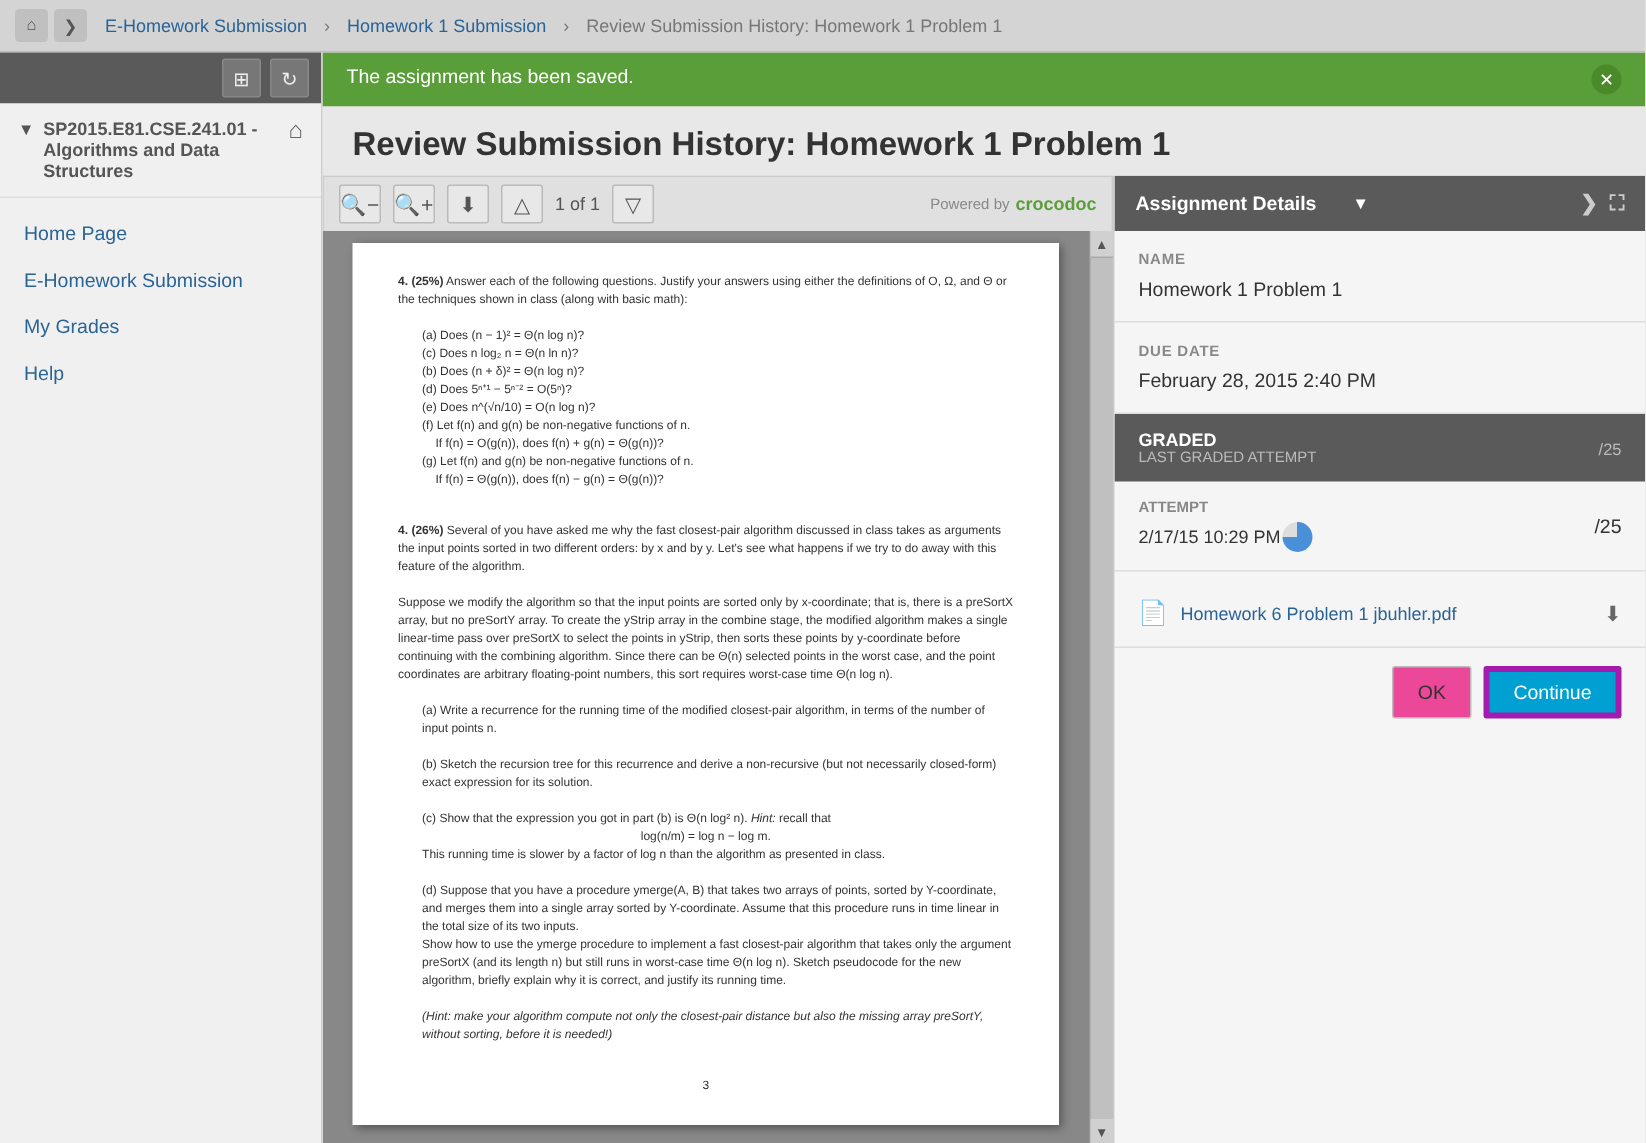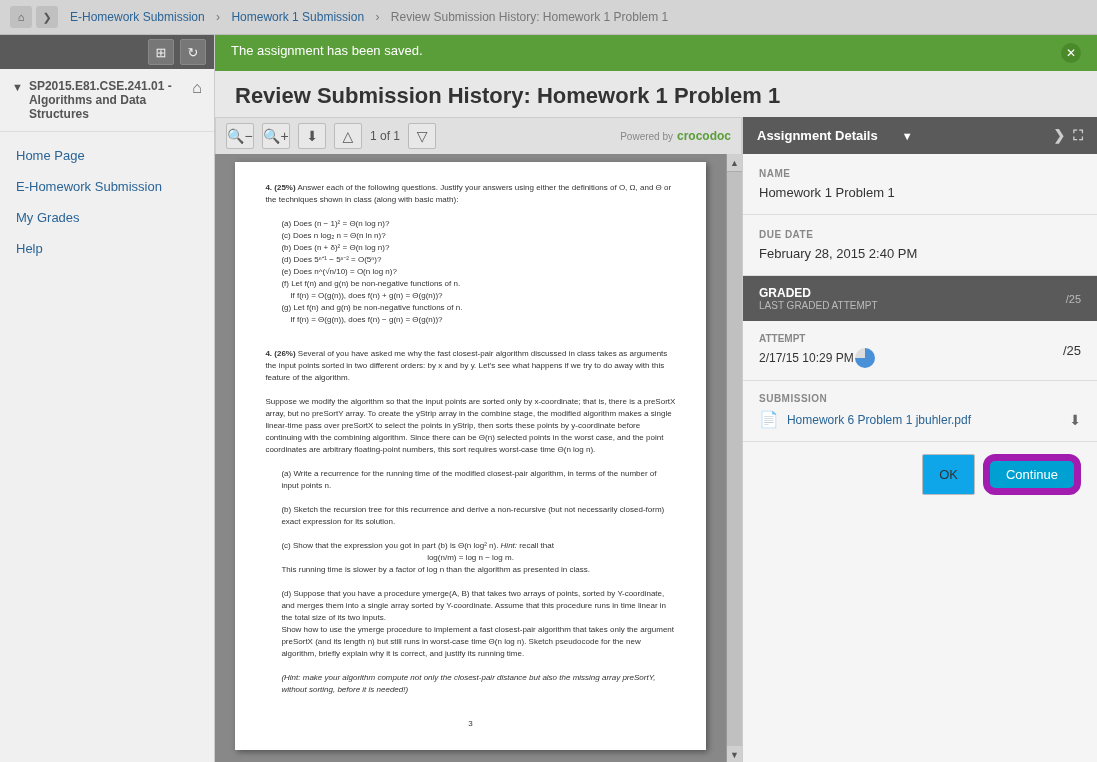--- a/index.html
+++ b/index.html
@@ -240,34 +240,34 @@
     .file-icon { color: #5a9e3a; font-size: 16px; }
     .file-link { color: #2a6496; font-size: 12px; text-decoration: none; cursor: pointer; flex: 1; }
     .file-download { color: #666; font-size: 14px; cursor: pointer; }
     .panel-actions {
       padding: 12px 16px;
       display: flex;
       justify-content: flex-end;
       gap: 8px;
     }
     .btn-ok {
-      background: #0ea5e9;
+      background: #ec4899;
       border: 1px solid #bbb;
       color: #333;
       padding: 6px 16px;
       border-radius: 2px;
       cursor: pointer;
       font-size: 13px;
     }
     .btn-continue {
       background: #00a0d2;
-      border: 7px solid #a21caf;
+      border: 4px solid #a21caf;
       color: white;
       padding: 6px 16px;
-      border-radius: 12px;
+      border-radius: 2px;
       cursor: pointer;
       font-size: 13px;
     }
 
     .pdf-content-text { font-size: 8px; line-height: 1.5; }
     .pdf-problem { margin-bottom: 10px; }
   </style>
 </head>
 <body>
 
@@ -420,21 +420,20 @@
               <div class="attempt-label">ATTEMPT</div>
               <div class="attempt-info">
                 <span class="attempt-date">2/17/15 10:29 PM</span>
                 <div class="attempt-icon"></div>
               </div>
             </div>
             <div class="attempt-score">/25</div>
           </div>
 
           <div class="submission-section">
-            <div class="panel-label">SUBMISSION</div>
             <div class="submission-file">
               <span class="file-icon">📄</span>
               <a class="file-link">Homework 6 Problem 1 jbuhler.pdf</a>
               <span class="file-download">⬇</span>
             </div>
           </div>
 
           <div class="panel-actions">
             <button class="btn-ok">OK</button>
             <button class="btn-continue">Continue</button>

